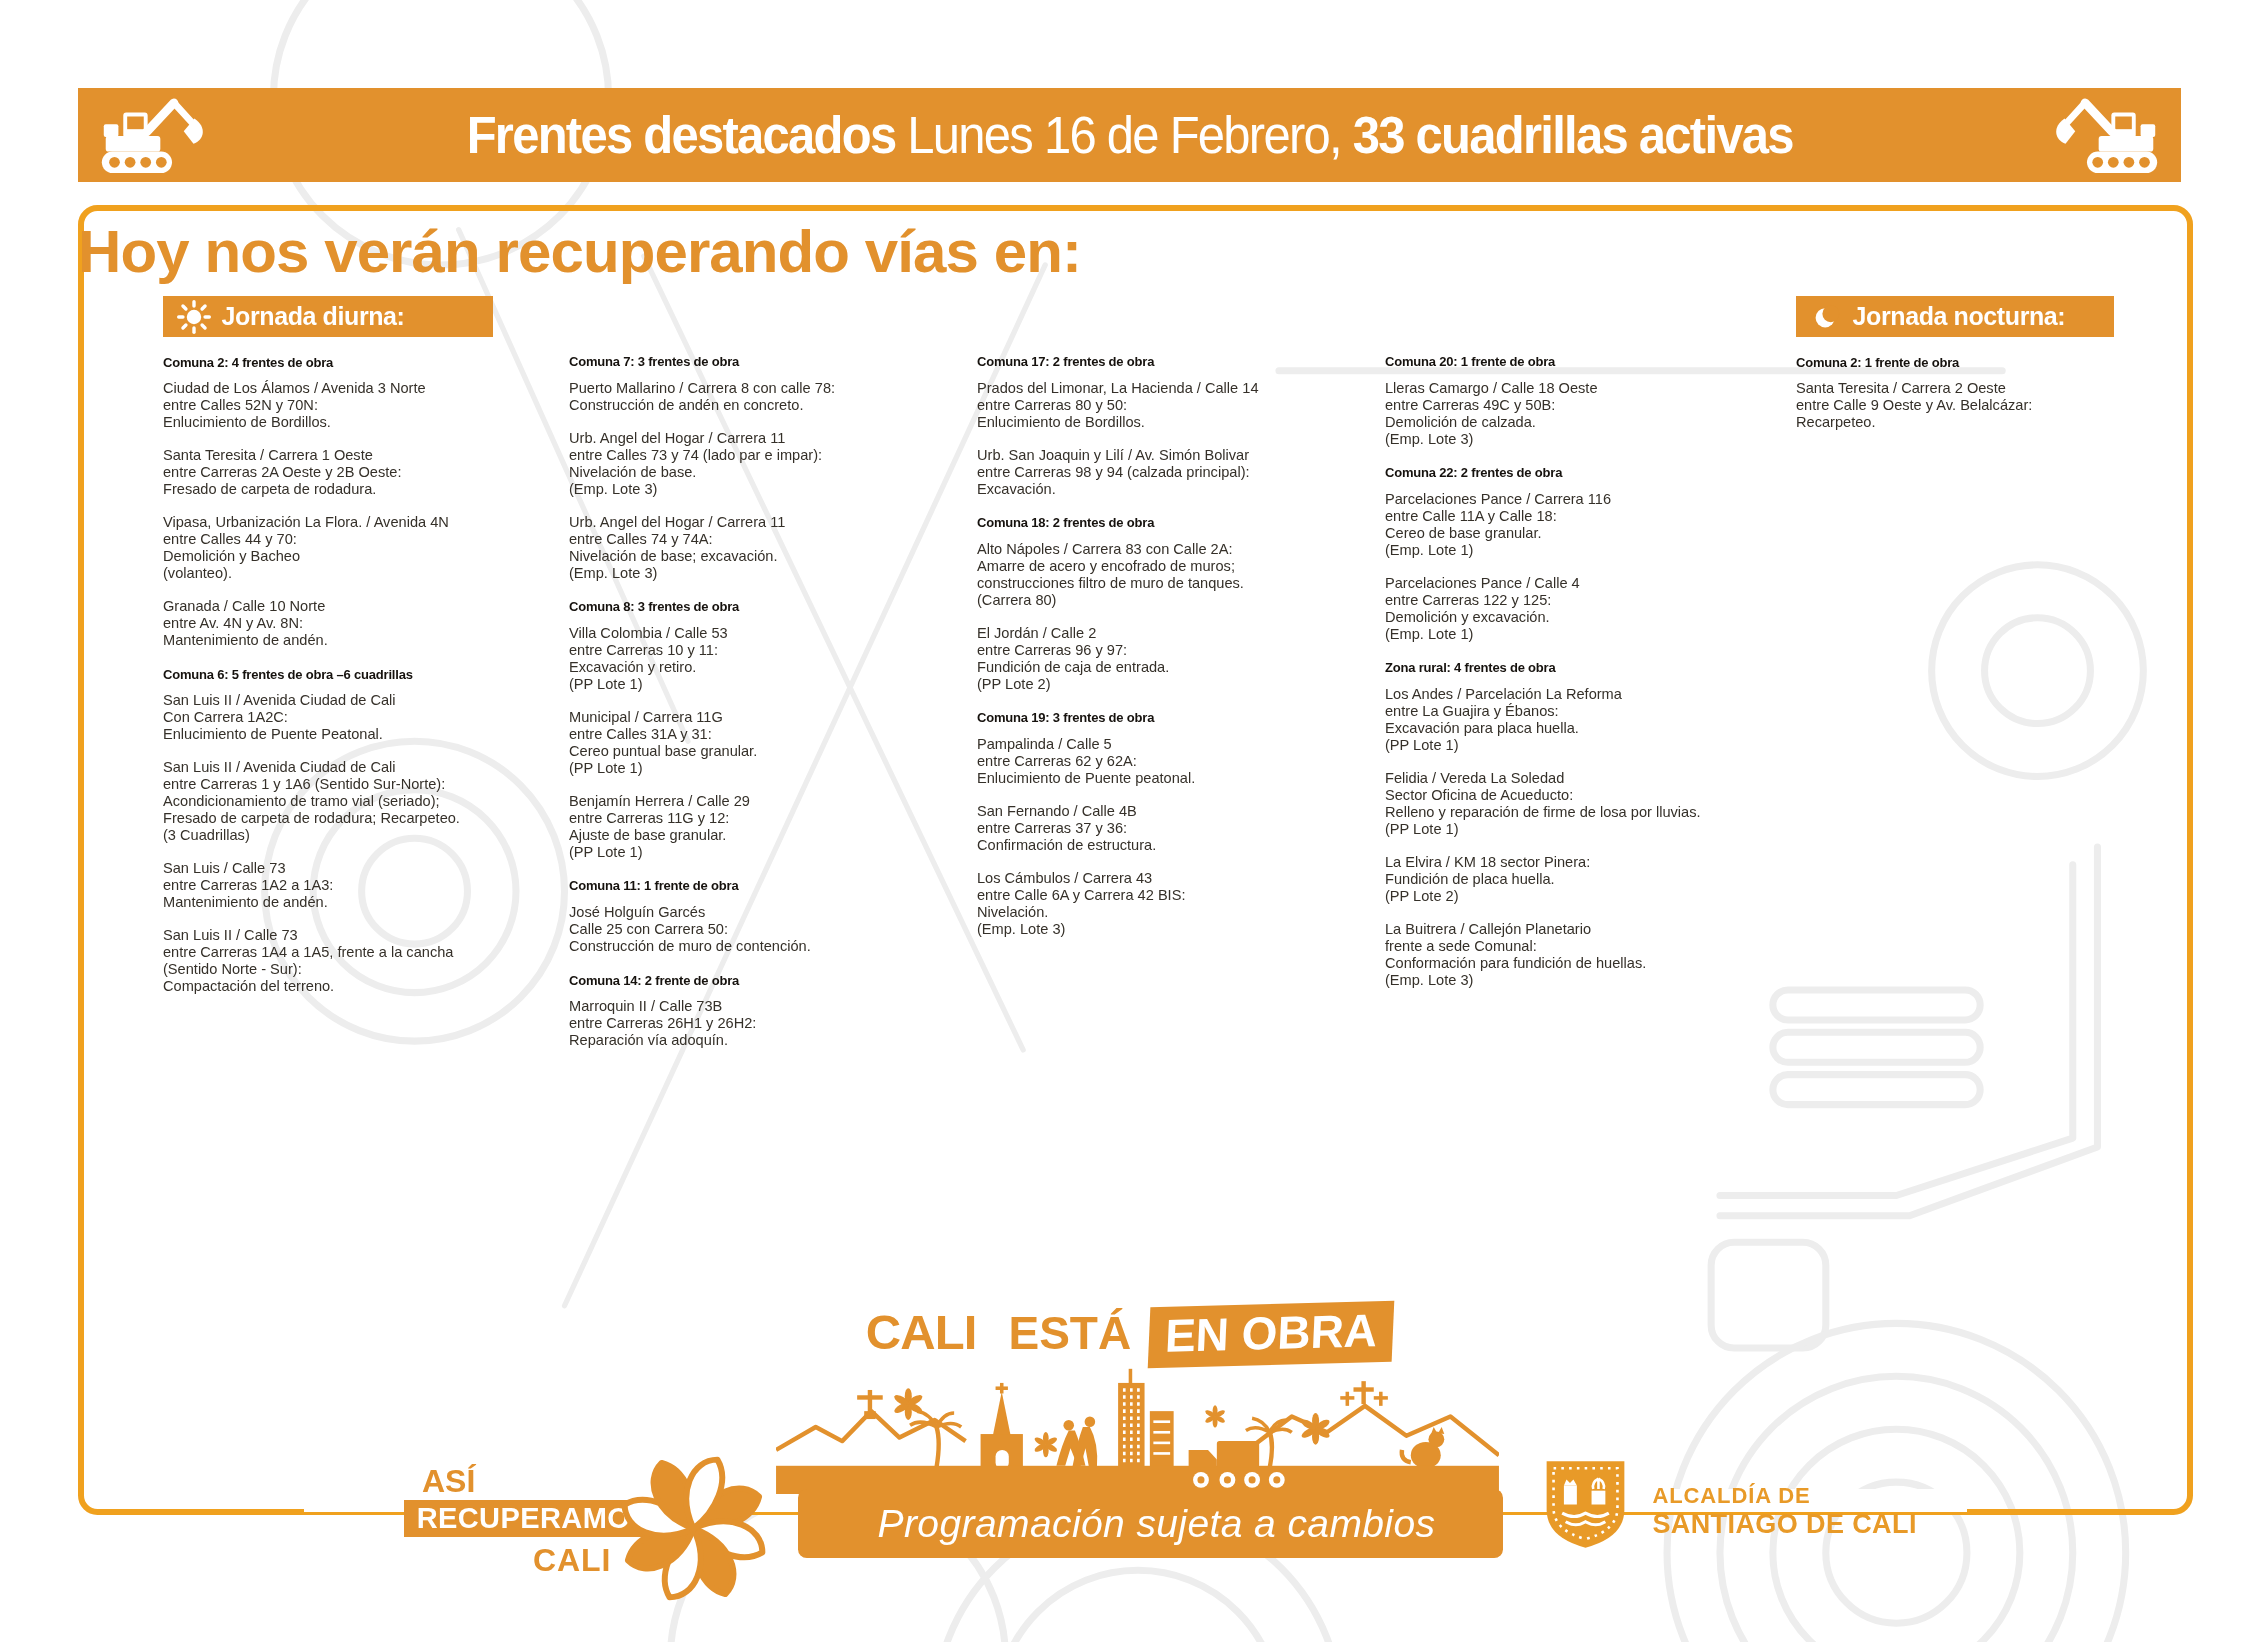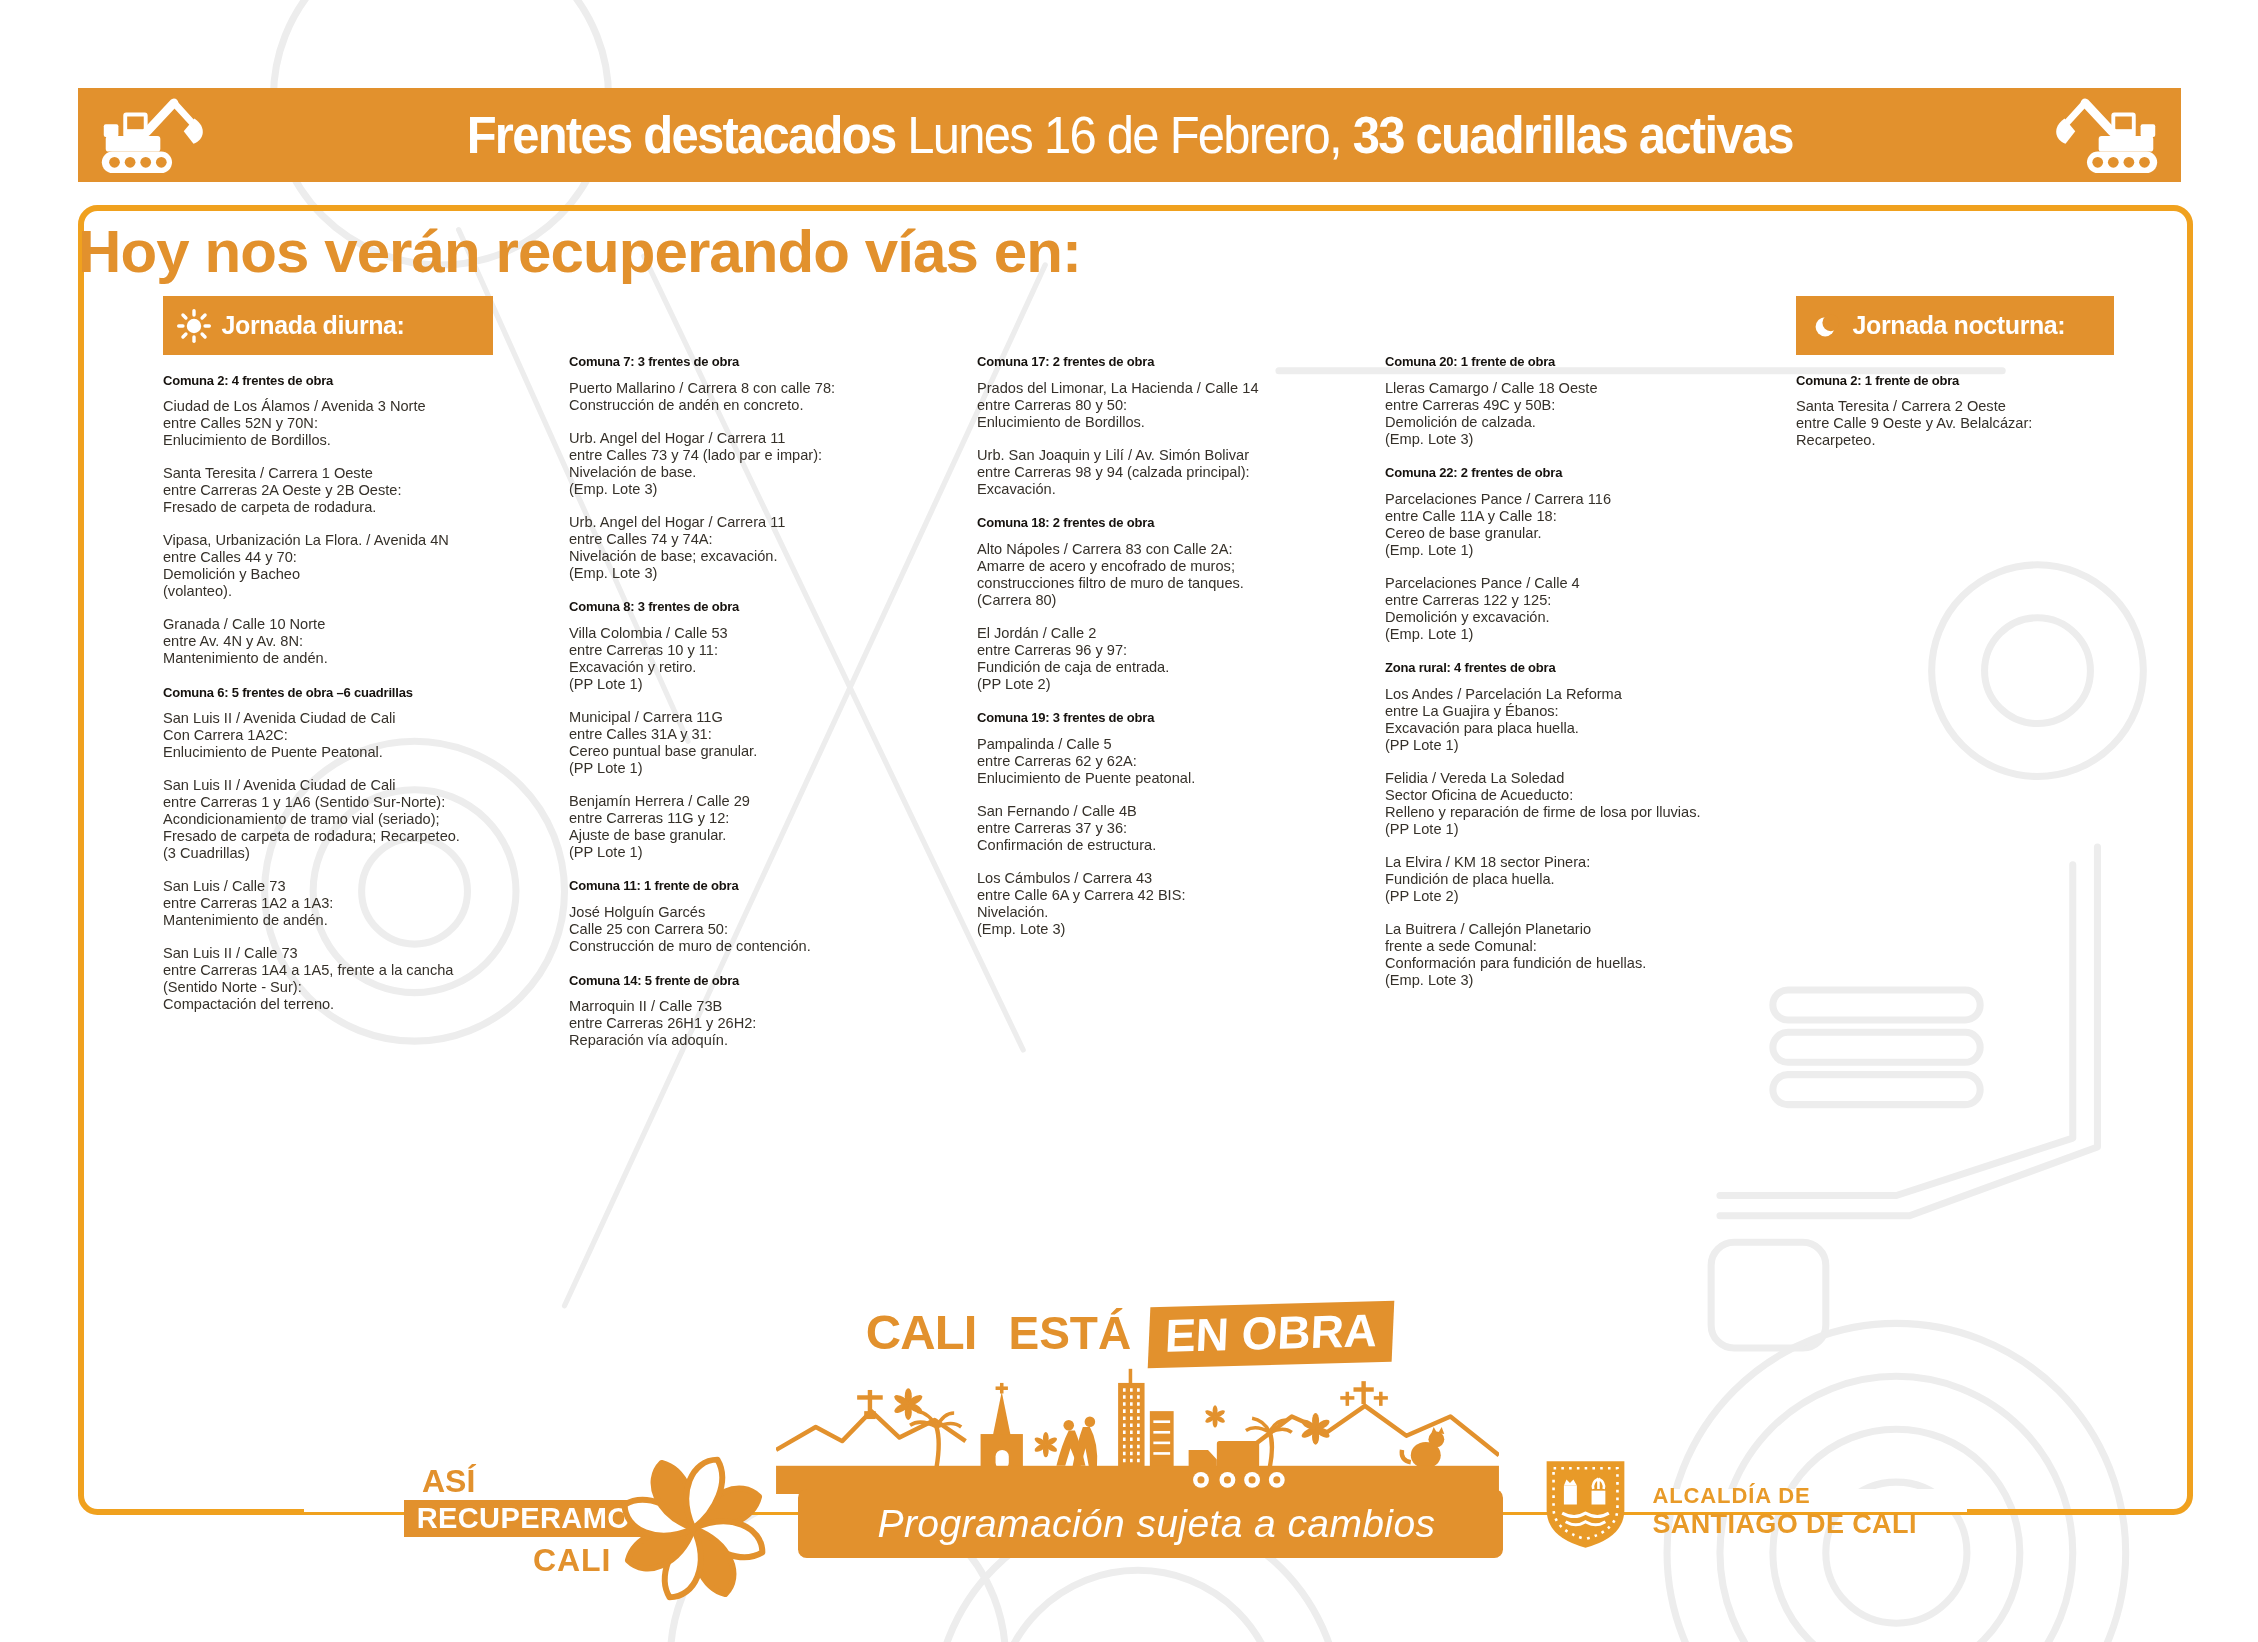--- a/index.html
+++ b/index.html
@@ -23,21 +23,21 @@
   .exc.left{left:19.4px;}
   .exc.right{right:19.4px;transform:scaleX(-1);}
   
   .box{position:absolute;left:78px;top:205px;width:2103px;height:1298px;border:6.2px solid var(--orange2);
        border-radius:19.4px;z-index:1;background:transparent;}
   .border-cover{position:absolute;left:304px;top:1489px;width:1663px;height:23px;background:#fff;z-index:2;}
   .subtitle{position:absolute;left:78px;top:217px;width:2103px;text-align:left;color:var(--orange);
             font-size:60px;font-weight:800;letter-spacing:-0.9px;z-index:2;}
   
   .col{position:absolute;top:296px;z-index:2;}
-  .section-bar{height:59px;background:var(--orange);display:flex;align-items:center;gap:10.6px;
+  .section-bar{height:41px;background:var(--orange);display:flex;align-items:center;gap:10.6px;
                padding:0 14px;box-sizing:border-box;}
   .section-bar .lbl{color:#fff;font-weight:800;font-size:25px;letter-spacing:-0.4px;white-space:nowrap;}
   .blocks{margin-top:17.6px;}
   .blocks-offset{margin-top:58px;}
   .comuna{font-size:13px;font-weight:800;color:var(--ink-strong);margin:17.6px 0 10.6px;letter-spacing:-0.2px;}
   .blocks > .comuna:first-child{margin-top:0;}
   .item{font-size:14.6px;line-height:17px;color:var(--ink);margin:0 0 16px;}
   
   .cali-line{position:absolute;left:78px;top:1304px;width:2103px;text-align:center;z-index:3;white-space:nowrap;}
   .cali-line .w1{color:var(--orange);font-weight:800;font-size:49px;letter-spacing:-0.9px;}
@@ -167,21 +167,21 @@
         <div class="comuna">Comuna 7: 3 frentes de obra</div>
         <div class="item">Puerto Mallarino / Carrera 8 con calle 78:<br>Construcción de andén en concreto.</div>
         <div class="item">Urb. Angel del Hogar / Carrera 11<br>entre Calles 73 y 74 (lado par e impar):<br>Nivelación de base.<br>(Emp. Lote 3)</div>
         <div class="item">Urb. Angel del Hogar / Carrera 11<br>entre Calles 74 y 74A:<br>Nivelación de base; excavación.<br>(Emp. Lote 3)</div>
         <div class="comuna">Comuna 8: 3 frentes de obra</div>
         <div class="item">Villa Colombia / Calle 53<br>entre Carreras 10 y 11:<br>Excavación y retiro.<br>(PP Lote 1)</div>
         <div class="item">Municipal / Carrera 11G<br>entre Calles 31A y 31:<br>Cereo puntual base granular.<br>(PP Lote 1)</div>
         <div class="item">Benjamín Herrera / Calle 29<br>entre Carreras 11G y 12:<br>Ajuste de base granular.<br>(PP Lote 1)</div>
         <div class="comuna">Comuna 11: 1 frente de obra</div>
         <div class="item">José Holguín Garcés<br>Calle 25 con Carrera 50:<br>Construcción de muro de contención.</div>
-        <div class="comuna">Comuna 14: 5 frente de obra</div>
+        <div class="comuna">Comuna 14: 2 frente de obra</div>
         <div class="item">Marroquin II / Calle 73B<br>entre Carreras 26H1 y 26H2:<br>Reparación vía adoquín.</div>
       </div>
   </div>
   <div class="col" style="left:977px;width:379px;">
     <div class="blocks blocks-offset">
         <div class="comuna">Comuna 17: 2 frentes de obra</div>
         <div class="item">Prados del Limonar, La Hacienda / Calle 14<br>entre Carreras 80 y 50:<br>Enlucimiento de Bordillos.</div>
         <div class="item">Urb. San Joaquin y Lilí / Av. Simón Bolivar<br>entre Carreras 98 y 94 (calzada principal):<br>Excavación.</div>
         <div class="comuna">Comuna 18: 2 frentes de obra</div>
         <div class="item">Alto Nápoles / Carrera 83 con Calle 2A:<br>Amarre de acero y encofrado de muros;<br>construcciones filtro de muro de tanques.<br>(Carrera 80)</div>

